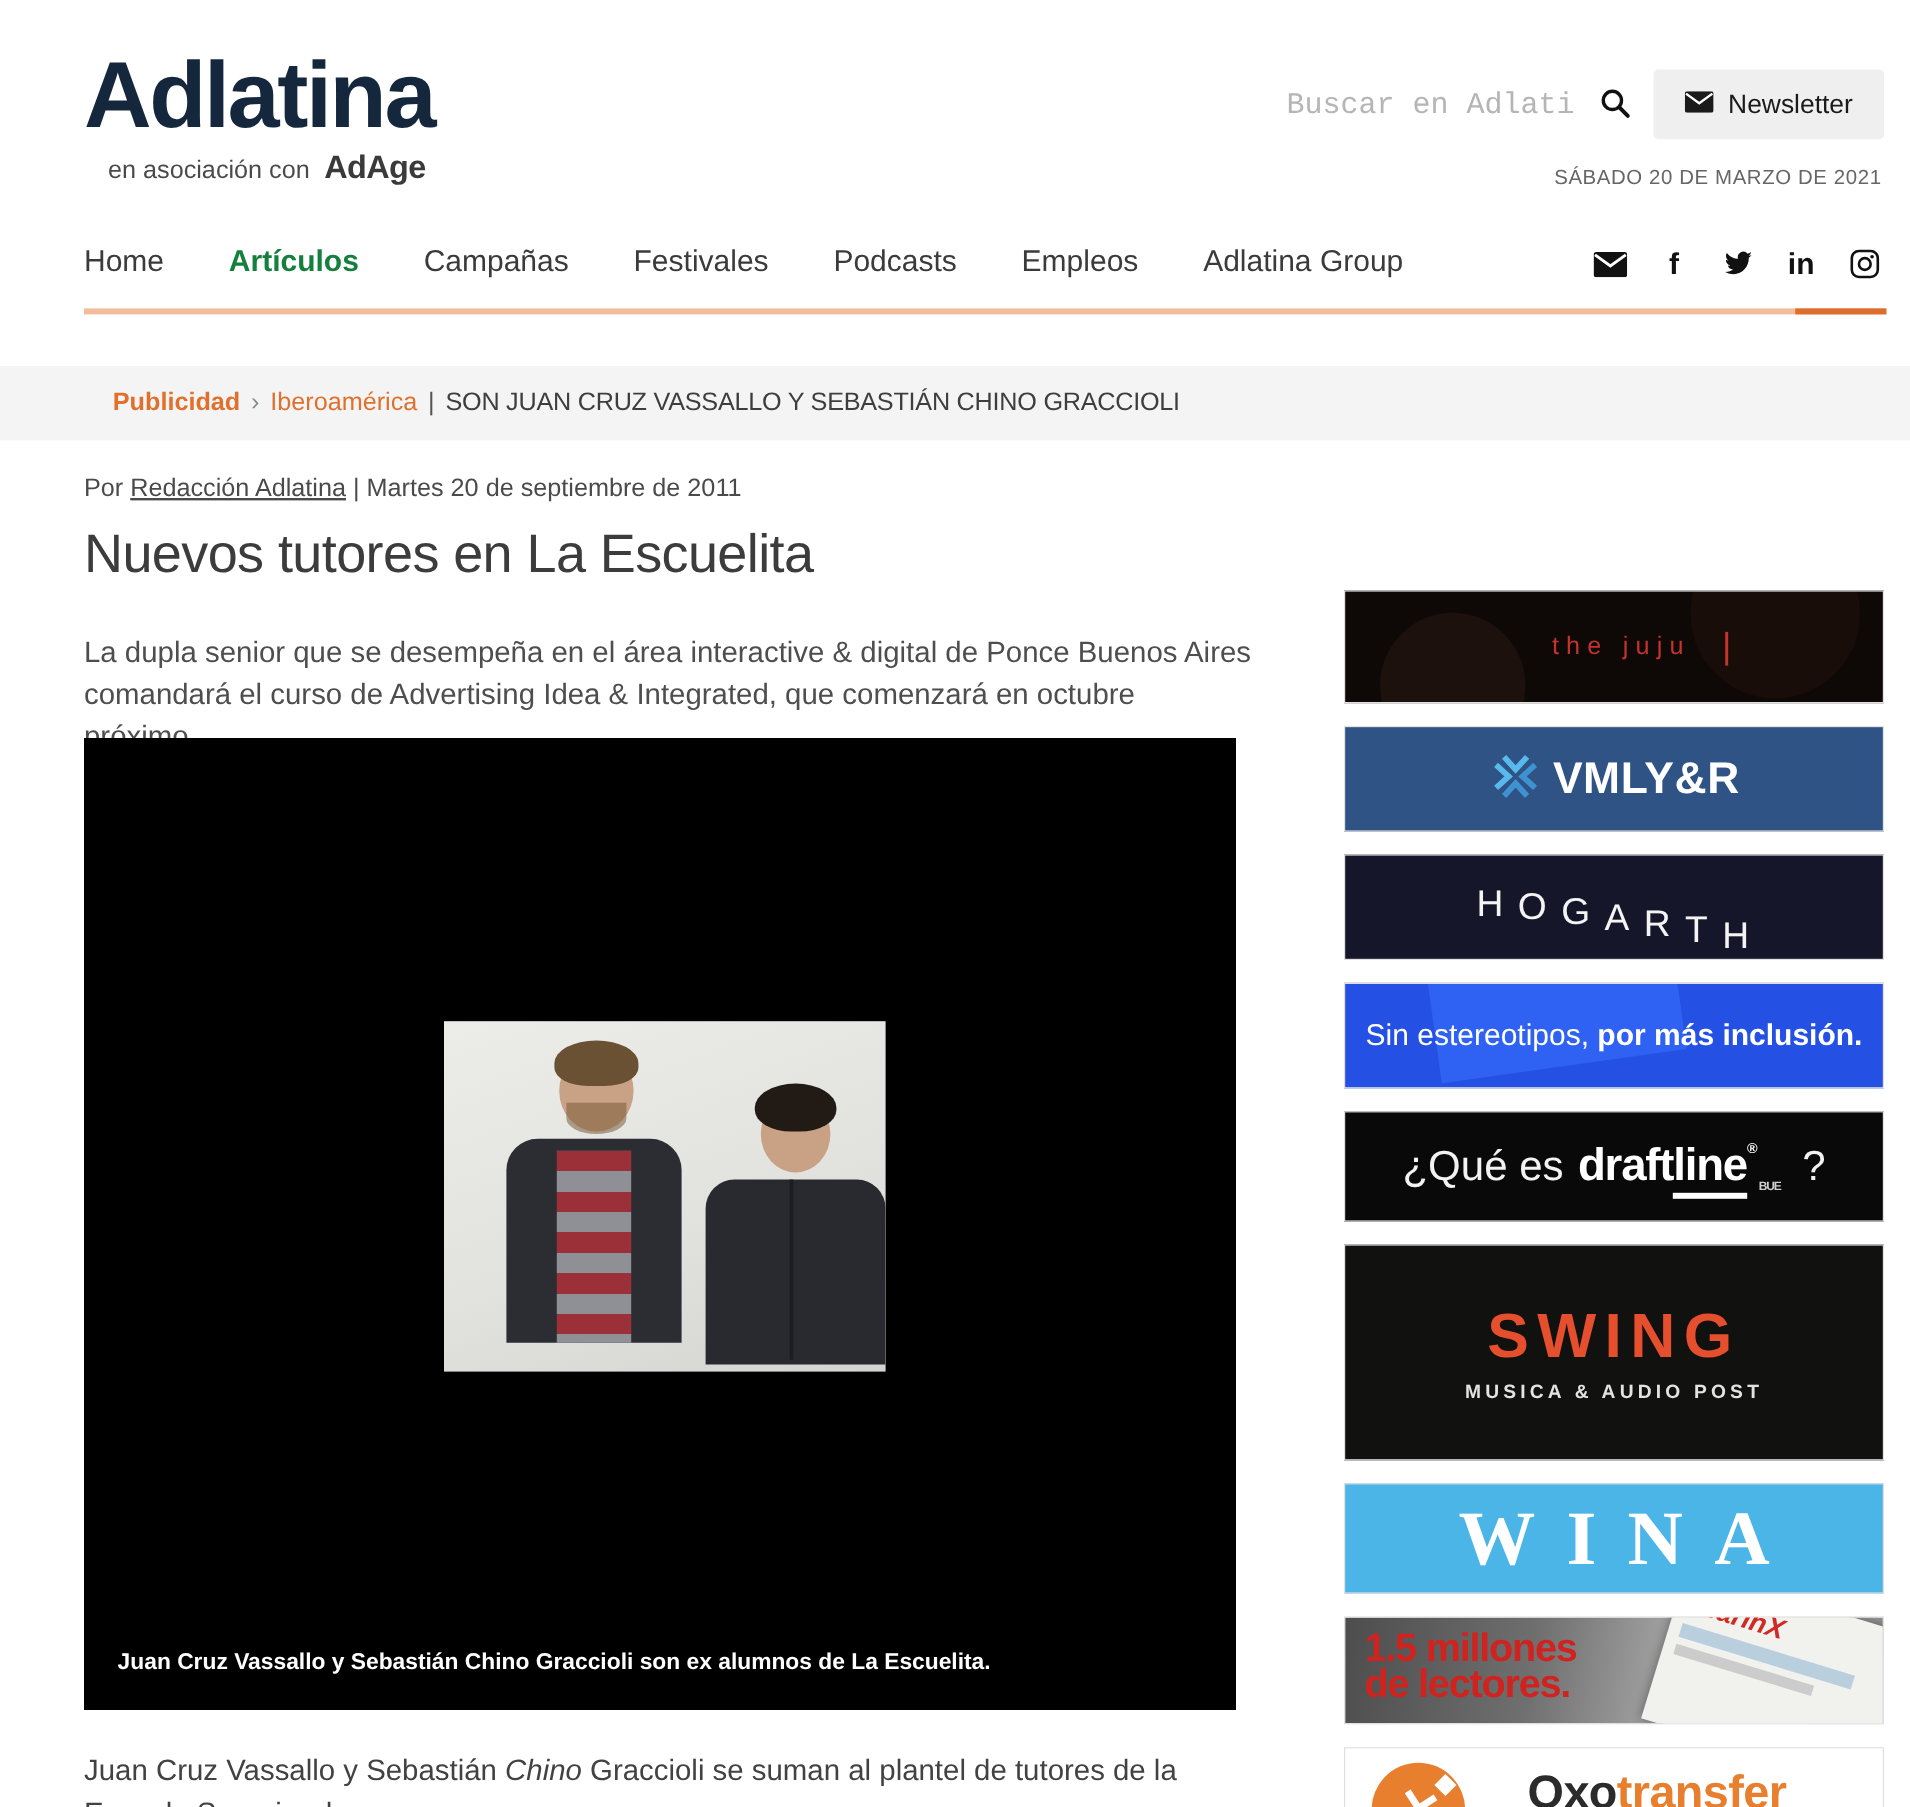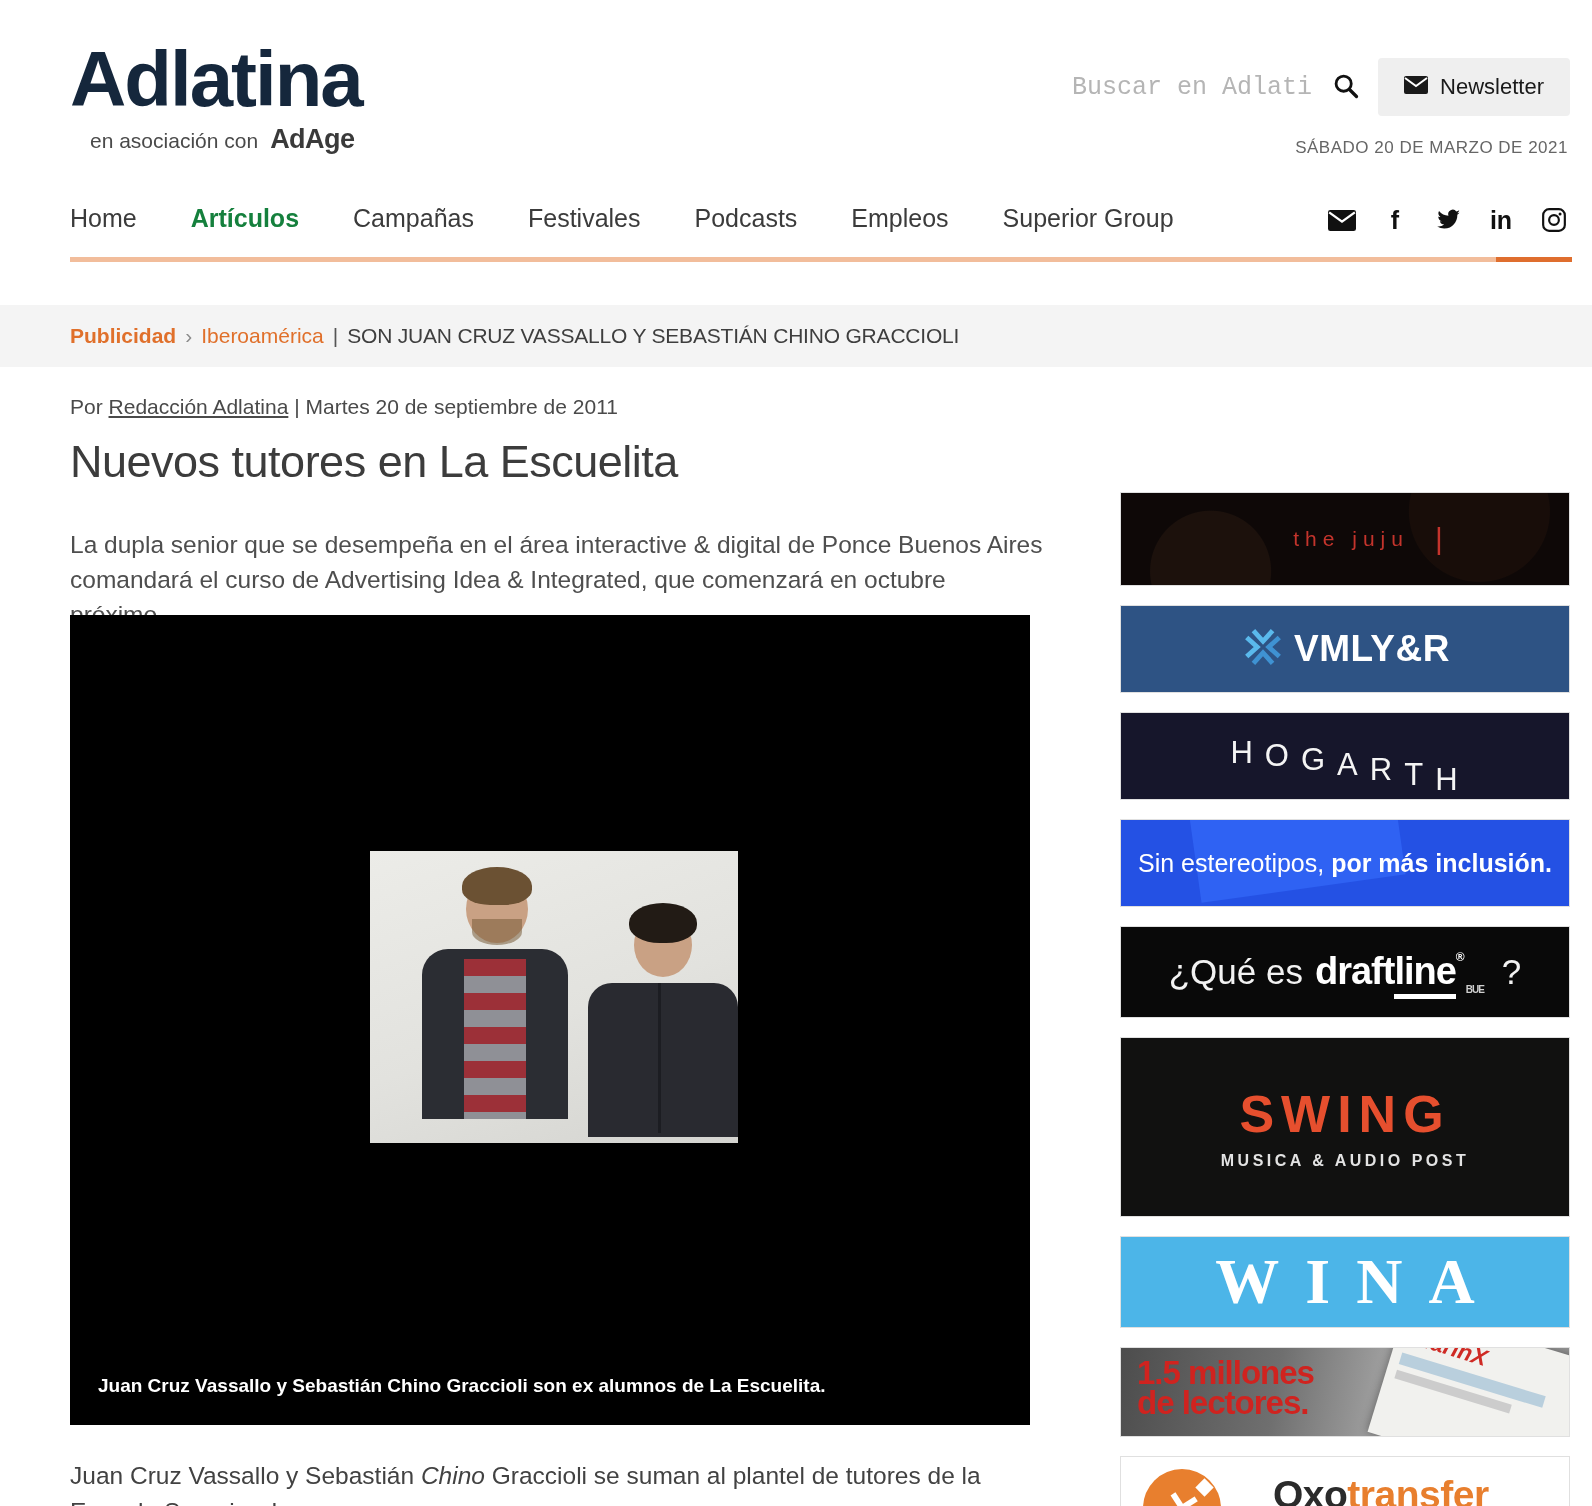--- a/index.html
+++ b/index.html
@@ -31,21 +31,21 @@
   .social-row{position:absolute;right:24px;top:206px;display:flex;gap:25px;align-items:center;}
   .social-icon{width:28px;height:28px;display:flex;align-items:center;justify-content:center;cursor:pointer;}
   .social-text{font-size:25px;font-weight:800;color:#111;line-height:1;}
   .nav-underline{position:absolute;left:70px;top:257px;width:1502px;height:5px;background:#f2bd9b;}
   .nav-underline-dark{position:absolute;right:0;top:0;width:76px;height:5px;background:#df6e2e;}
 
   
   .breadcrumb-bar{position:absolute;left:0;top:305px;width:1592px;height:62px;background:#f4f4f4;
                   display:flex;align-items:center;}
   .breadcrumb{margin-left:70px;font-size:21px;display:flex;align-items:center;gap:9px;white-space:nowrap;}
-  .bc-cat{color:#e0702b;font-weight:700;cursor:pointer;}
+  .bc-cat{color:#e0702b;font-weight:700;cursor:pointer;margin-left:24px;}
   .bc-sep{color:#8a8a8a;}
   .bc-region{color:#e0702b;cursor:pointer;}
   .bc-div{color:#555;}
   .bc-title{color:#3e3e3e;font-weight:500;letter-spacing:-0.2px;}
 
   
   .byline{position:absolute;left:70px;top:395px;font-size:21px;color:#4a4a4a;}
   .byline a{color:#4a4a4a;text-decoration:underline;cursor:pointer;}
   .article-title{position:absolute;left:70px;top:436px;font-size:45px;font-weight:400;color:#3c3c3c;
                  letter-spacing:-0.5px;}
@@ -179,21 +179,21 @@
   </div>
   <div class="header-date">SÁBADO 20 DE MARZO DE 2021</div>
 
   <nav class="nav">
     <a class="nav-item">Home</a>
     <a class="nav-item active">Artículos</a>
     <a class="nav-item">Campañas</a>
     <a class="nav-item">Festivales</a>
     <a class="nav-item">Podcasts</a>
     <a class="nav-item">Empleos</a>
-    <a class="nav-item">Superior Group</a>
+    <a class="nav-item">Adlatina Group</a>
   </nav>
 
   <div class="social-row">
     <span class="social-icon">
       <svg width="28" height="21" viewBox="0 0 24 18">
         <rect x="0" y="0" width="24" height="18" rx="2" fill="#111"></rect>
         <path d="M1 2l11 8L23 2" stroke="#fff" stroke-width="2" fill="none"></path>
       </svg>
     </span>
     <span class="social-icon">

